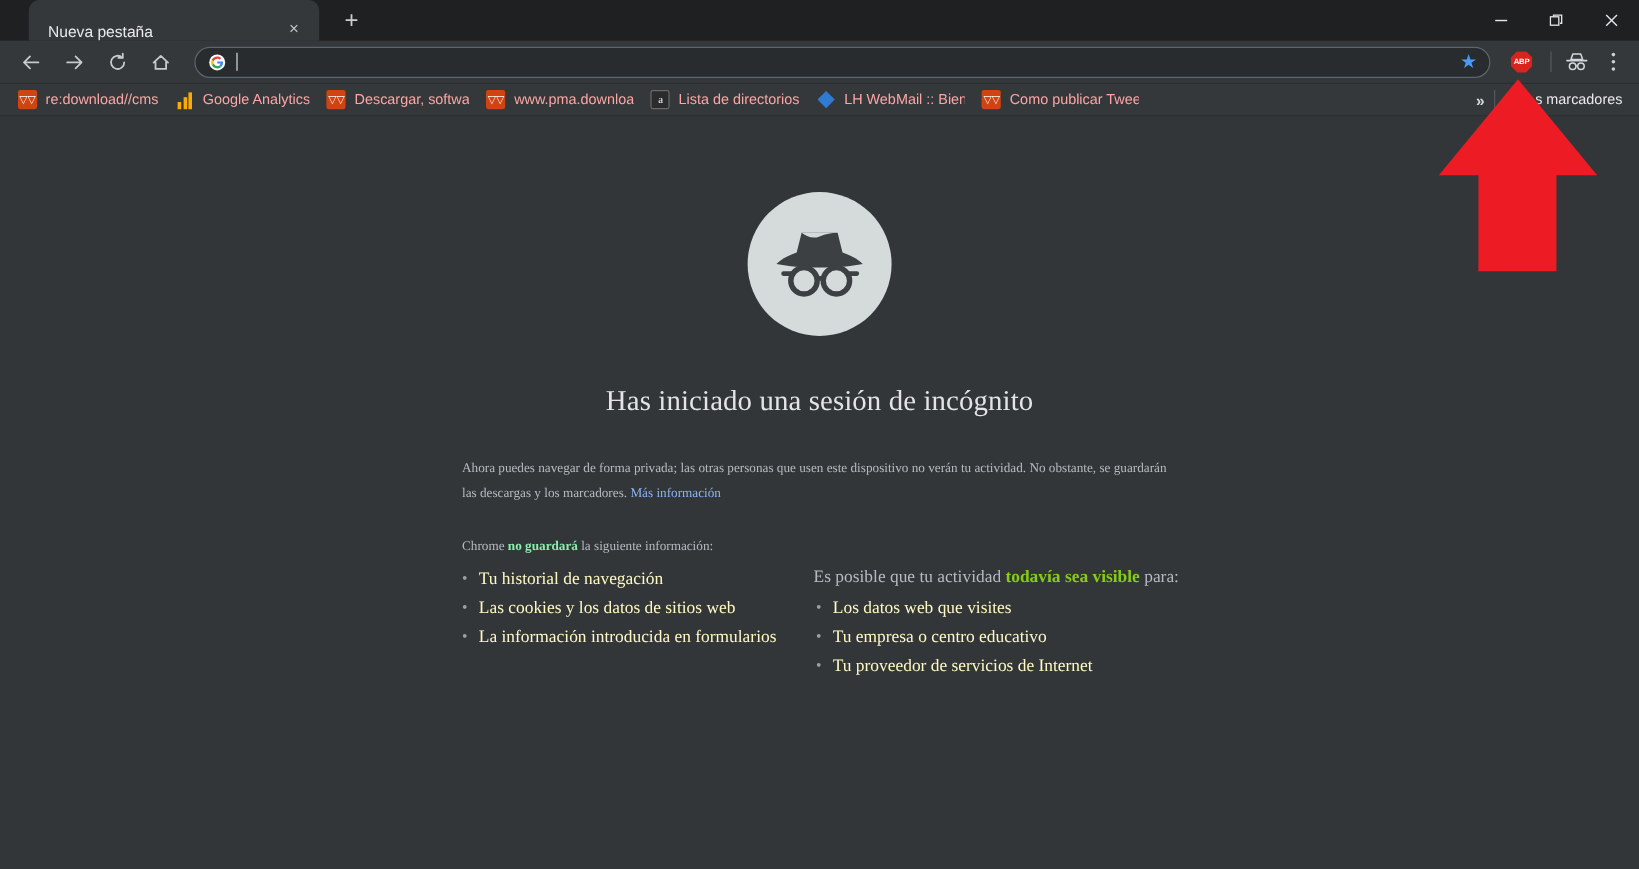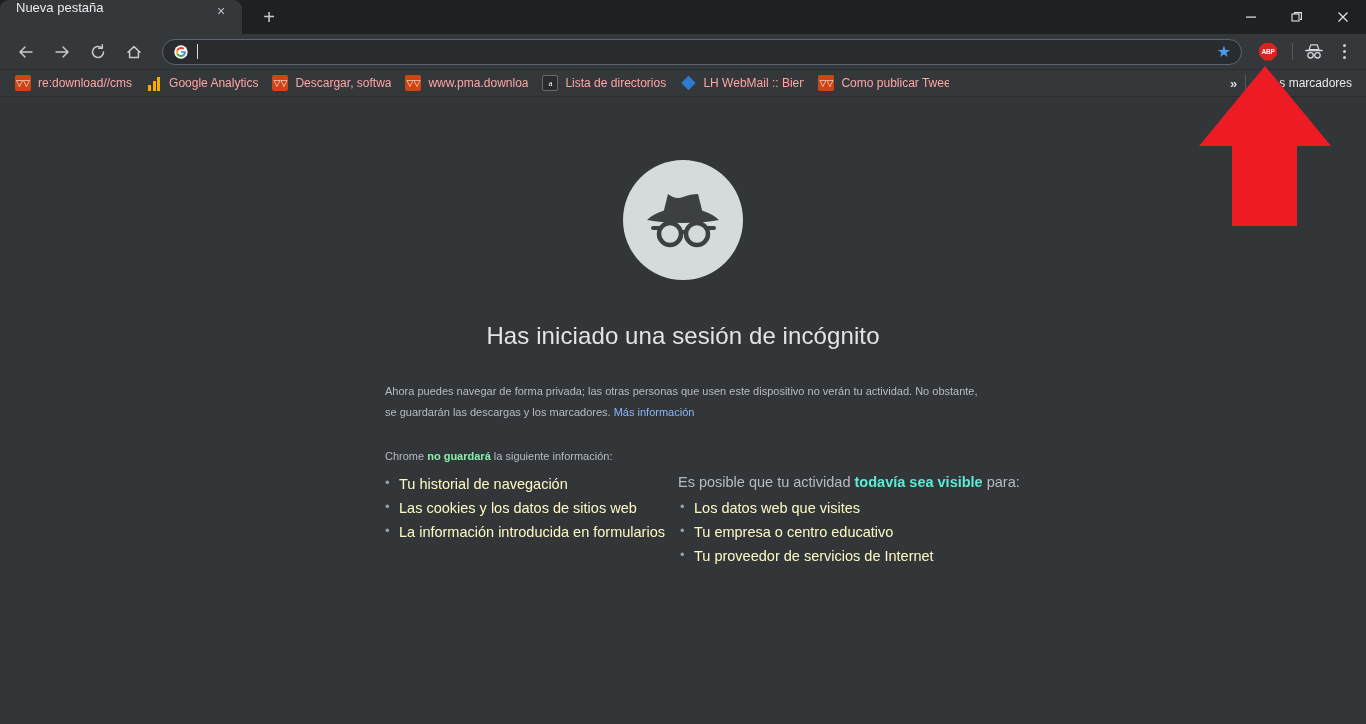--- a/index.html
+++ b/index.html
@@ -14,25 +14,25 @@
 
   
   .tabstrip {
     position: absolute; top: 0; left: 0;
     width: 1366px; height: 34px;
     background: #1f2022;
     display: flex; align-items: flex-end;
   }
   .tab {
     position: relative;
-    margin-left: 0;
+    margin-left: 24px;
     width: 242px; height: 34px;
     background: #35383b;
     border-radius: 9px 9px 0 0;
-    display: flex; align-items: flex-start;
+    display: flex; align-items: flex-end;
     padding: 0 10px 0 16px;
   }
   .tab-title {
     color: #e8eaed; font-size: 13px;
     white-space: nowrap; overflow: hidden; text-overflow: ellipsis;
     flex: 1;
   }
   .tab-close {
     width: 22px; height: 22px;
     display: flex; align-items: center; justify-content: center;
@@ -162,20 +162,21 @@
     width: 15px; height: 13px; background: #f5d97a; border-radius: 2px;
     flex: none; margin: 0 8px 0 10px;
   }
   .bm-other { color: #e8eaed; font-size: 12px; margin-right: 14px; flex: none; white-space: nowrap; }
 
   
   .page {
     position: absolute; top: 97px; left: 0;
     width: 1366px; height: 627px;
     background: #333639;
+    font-family: Liberation Serif, serif;
   }
   .content {
     width: 600px; margin: 0 auto;
     padding-top: 63px;
     text-align: center;
   }
   .avatar {
     width: 120px; height: 120px; border-radius: 50%;
     background: #d5dadb; margin: 0 auto;
     position: relative;
@@ -193,21 +194,21 @@
   .para a { color: #8ab4f8; text-decoration: none; }
   .para2 { margin-top: 23px; }
   .para2 b { color: #86efac; font-weight: bold; text-align: right; }
   .cols { display: flex; text-align: left; margin-top: 5px; }
   .col-l { width: 295px; flex: none; }
   .col-r { flex: 1; padding-left: 0px; }
   .col-r-head {
     color: #b6bbc2; font-size: 14.5px; line-height: 21px;
     margin-bottom: 3px; white-space: nowrap;
   }
-  .col-r-head b { color: #5eead4; font-weight: bold; }
+  .col-r-head b { color: #84cc16; font-weight: bold; }
   ul { list-style: none; }
   ul li {
     color: #fef9c3; font-size: 14.5px; line-height: 24px;
     position: relative; padding-left: 16px; white-space: nowrap;
   }
   ul li::before {
     content: "•"; position: absolute; left: 2px; top: -1px;
     color: #9aa0a6; font-size: 13px;
   }
 

